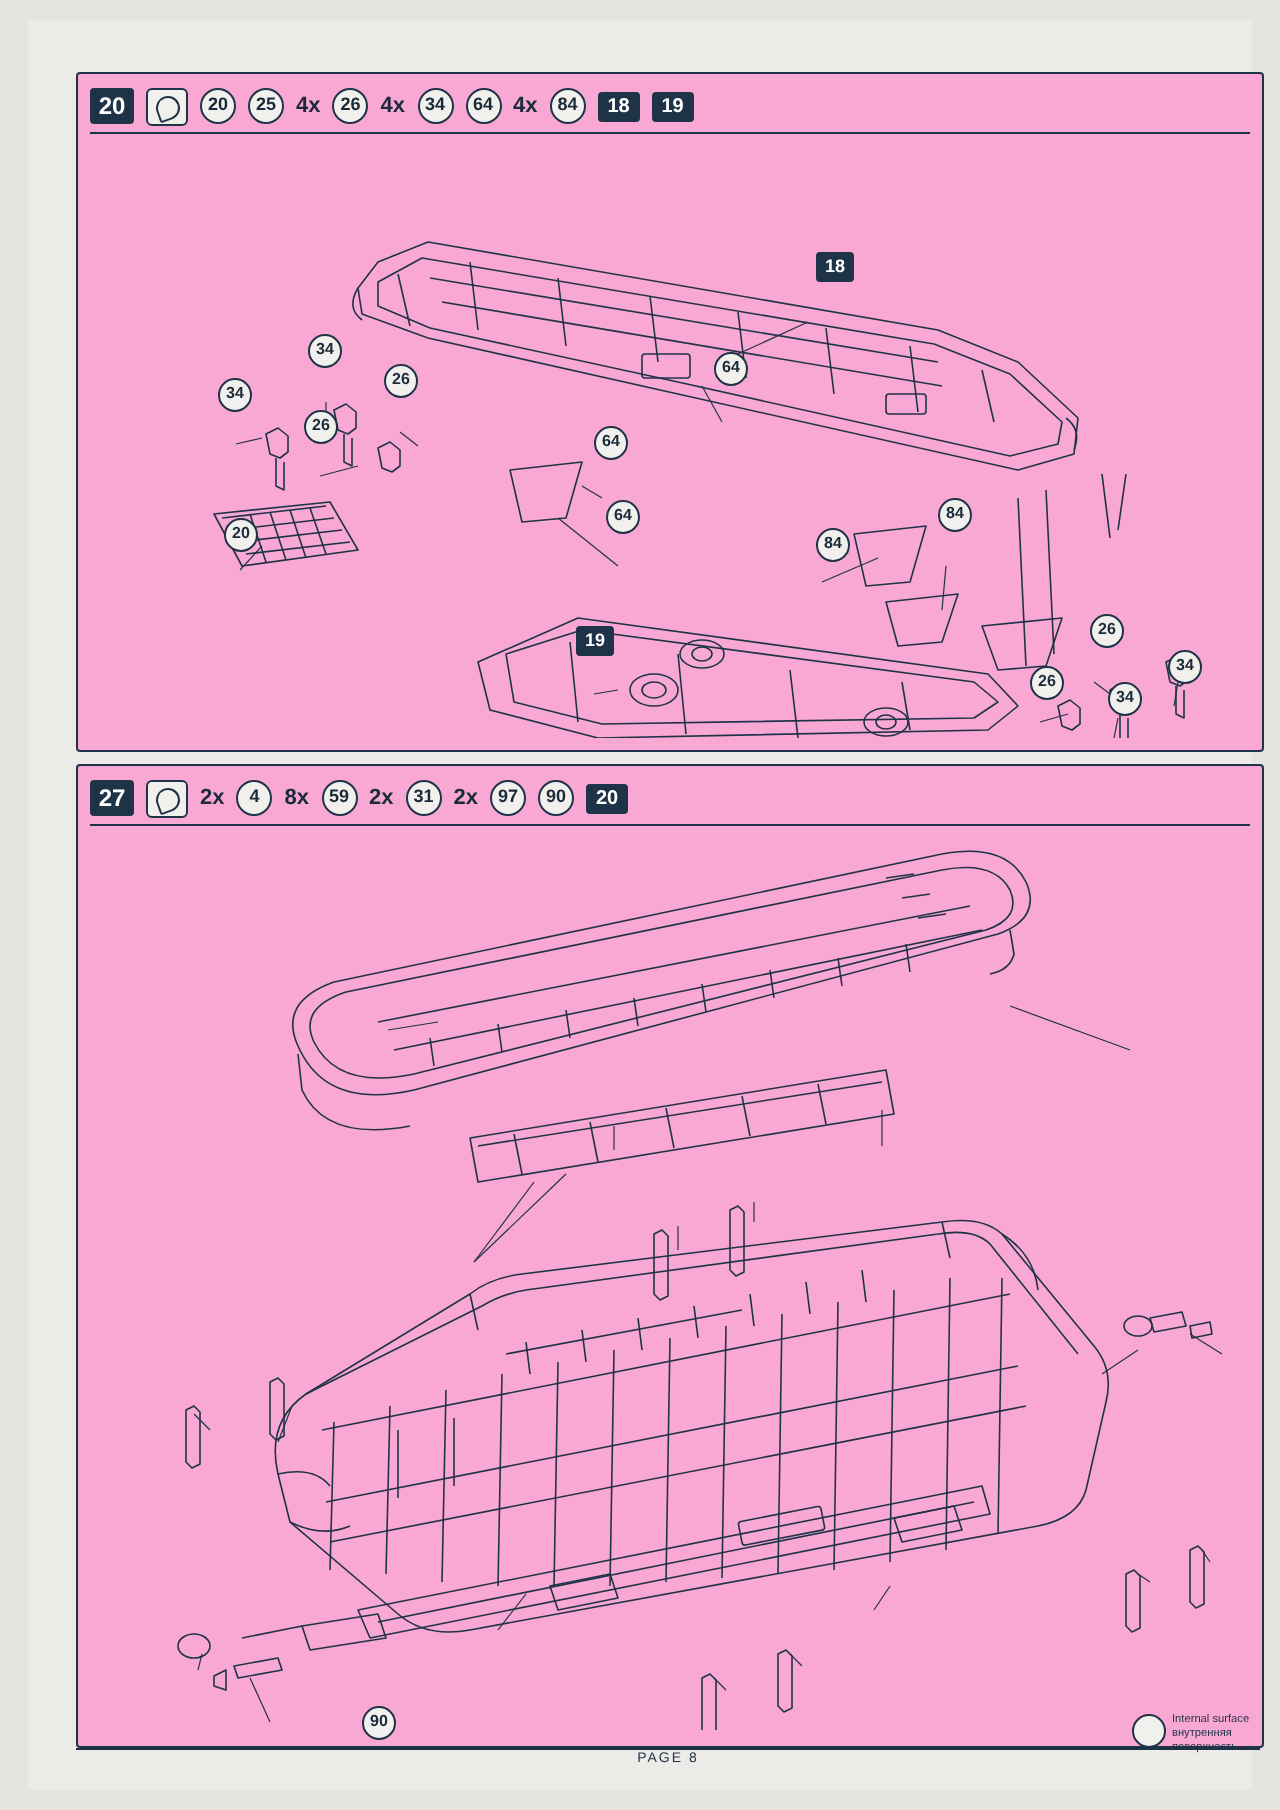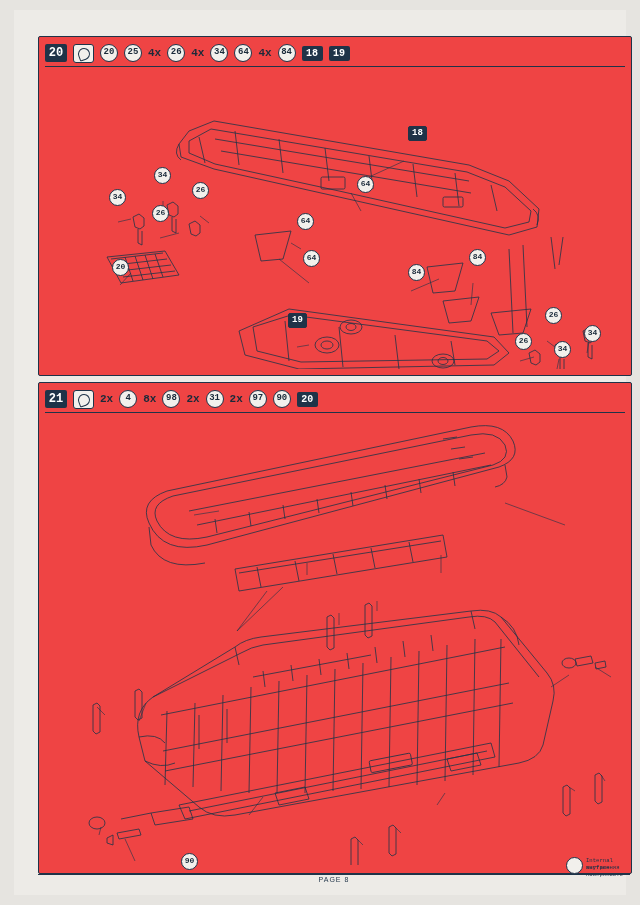--- a/index.html
+++ b/index.html
@@ -14,23 +14,22 @@
     position:absolute;left:0;top:0;width:640px;height:905px;
     background:#e6e4e0;
   }
   .sheet{
     position:absolute;left:14px;top:10px;width:612px;height:885px;
     background:#edebe7;
   }
   .panel{
     position:absolute;
     border:1.5px solid #1f3348;
-    background:#ef4444;
+    background:#f9a8d4;
     border-radius:2px;
-    font-family:Liberation Mono, monospace;
   }
   #panel-20{left:24px;top:26px;width:592px;height:338px;}
   #panel-21{left:24px;top:372px;width:592px;height:490px;}
 
   
   .hdr{
     position:absolute;left:6px;top:6px;height:20px;
     display:flex;align-items:center;gap:6px;
   }
   .step-num{
@@ -235,26 +234,26 @@
     <div class="tag" style="left:430px;top:212px">84</div>
     <div class="tag" style="left:476px;top:296px">26</div>
     <div class="tag" style="left:506px;top:270px">26</div>
     <div class="tag" style="left:515px;top:304px">34</div>
     <div class="tag" style="left:545px;top:288px">34</div>
     <div class="tag" style="left:560px;top:347px">25</div>
   </div>
 
   <div class="panel" id="panel-21">
     <div class="hdr">
-      <div class="step-num">21</div>
+      <div class="step-num">27</div>
       <div class="glue"></div>
       <div class="mult">2x</div>
       <div class="circ">4</div>
       <div class="mult">8x</div>
-      <div class="circ">98</div>
+      <div class="circ">59</div>
       <div class="mult">2x</div>
       <div class="circ">31</div>
       <div class="mult">2x</div>
       <div class="circ">97</div>
       <div class="circ">90</div>
       <div class="sq-dark">20</div>
     </div>
     <div class="hdr-rule"></div>
 
     <div class="art">

